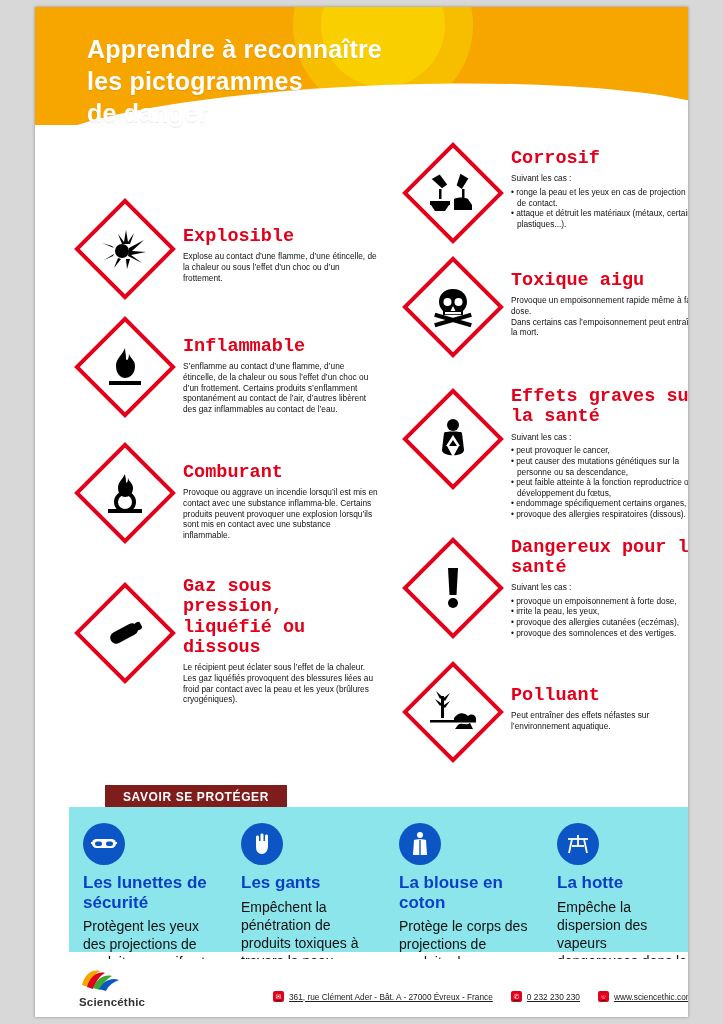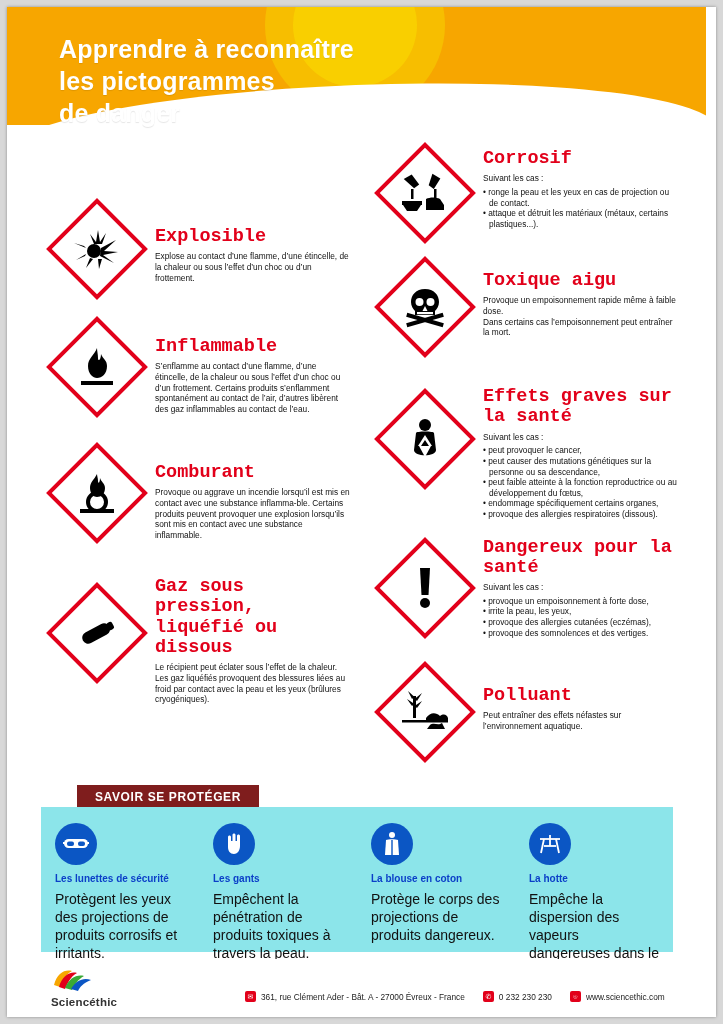--- a/index.html
+++ b/index.html
@@ -4,21 +4,21 @@
 <style>
   html,body{margin:0;padding:0;}
   body{
     width:723px;height:1024px;
     background:#d8d8d8;
     font-family:"Liberation Sans", sans-serif;
     overflow:hidden;
   }
   #poster{
     position:relative;
-    width:709px;height:1010px;
+    width:653px;height:1010px;
     margin:7px auto 0 auto;
     background:#ffffff;
     box-shadow:0 0 3px rgba(0,0,0,.35);
     overflow:hidden;
   }
 
   
   .header{
     position:absolute;left:0;top:0;width:699px;height:140px;
     overflow:hidden;
@@ -125,21 +125,21 @@
     flex:1;padding:16px 14px 0 14px;box-sizing:border-box;
   }
   .pitem .circ{
     width:42px;height:42px;border-radius:50%;
     background:#0b56c4;
     margin:0 0 8px 0;
     display:flex;align-items:center;justify-content:center;
   }
   .pitem h3{
     margin:0 0 5px 0;color:#0b3fc8;
-    font-size:10px;line-height:1.15;font-weight:bold;
+    font-size:17px;line-height:1.15;font-weight:bold;
   }
   .pitem p{
     margin:0;font-size:14px;line-height:1.3;color:#111;
   }
 
   
   .footer{
     position:absolute;left:0;top:952px;width:699px;height:58px;
     background:#ffffff;
   }
@@ -147,21 +147,21 @@
   .logo-mark{
     position:relative;width:44px;height:26px;
   }
   .logo-name{
     margin-top:3px;font-size:11.5px;color:#333;font-weight:bold;
     letter-spacing:.2px;
   }
   .footer-contact{
     position:absolute;left:238px;top:32px;
     font-size:8.3px;color:#222;
-    display:flex;align-items:center;gap:5px;
+    display:flex;align-items:center;gap:5px;text-decoration:underline;
   }
   .fc-ico{
     display:inline-flex;width:11px;height:11px;border-radius:2px;
     background:#e2001a;align-items:center;justify-content:center;
     color:#fff;font-size:7px;line-height:1;
   }
   .fc-sep{display:inline-block;width:8px;}
 </style>
 </head>
 <body>

